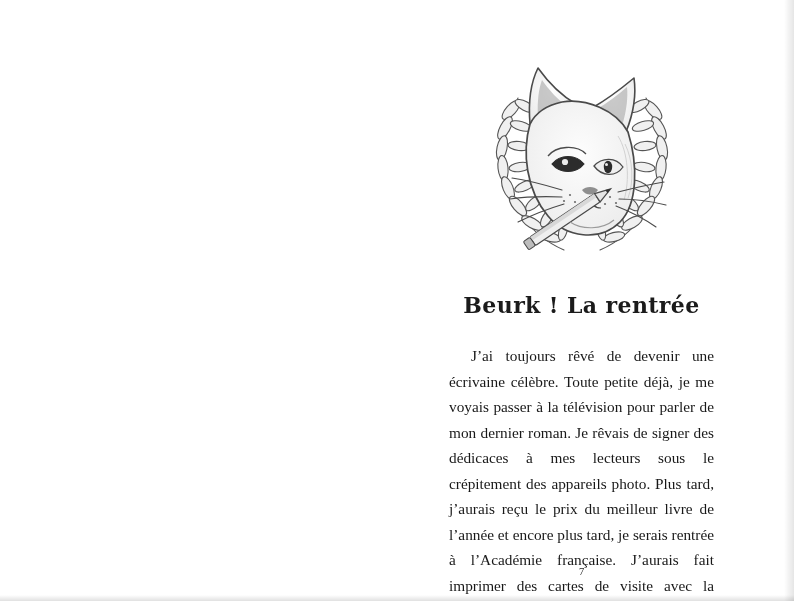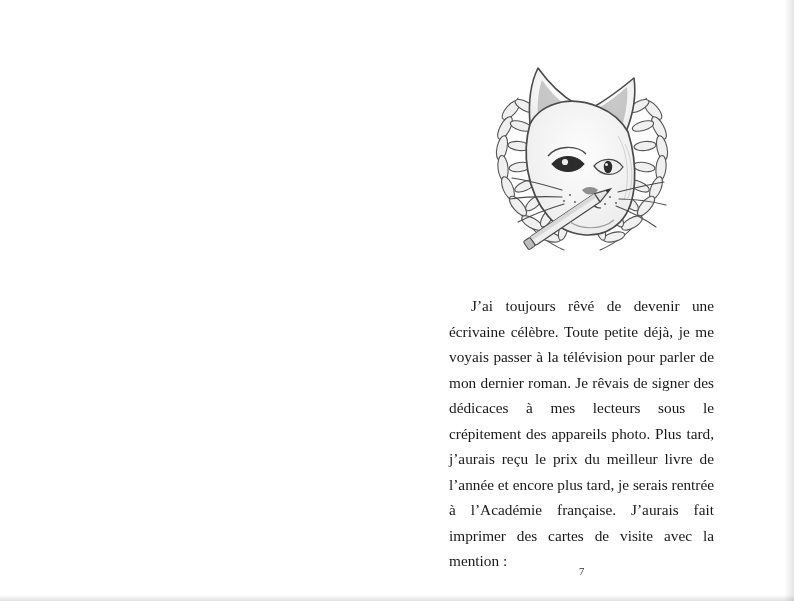--- a/index.html
+++ b/index.html
@@ -226,20 +226,21 @@
             <path d="M135,169 L140,171 L135,173 Z" fill="#333333"></path>
 
             <rect x="38" y="166" width="8" height="10" rx="1.5" fill="#bdbdbd" stroke="#4a4a4a" stroke-width="1.1"></rect>
           </g>
 
           <path d="M92,182 C104,190 124,190 136,180" fill="none" stroke="#9a9a9a" stroke-width="1.1"></path>
         </g>
       </svg>
     </div>
 
+    <h1 class="chapter-title">Beurk ! La rentrée</h1>
 
     <p class="body-text">J’ai toujours rêvé de devenir une écrivaine célèbre. Toute petite déjà, je me voyais passer à la télévision pour parler de mon dernier roman. Je rêvais de signer des dédicaces à mes lecteurs sous le crépitement des appareils photo. Plus tard, j’aurais reçu le prix du meilleur livre de l’année et encore plus tard, je serais rentrée à l’Académie française. J’aurais fait imprimer des cartes de visite avec la mention :</p>
   </div>
 
   <div class="folio">7</div>
 
   <div id="bottom-shadow"></div>
 </div>
 
 </body></html>

